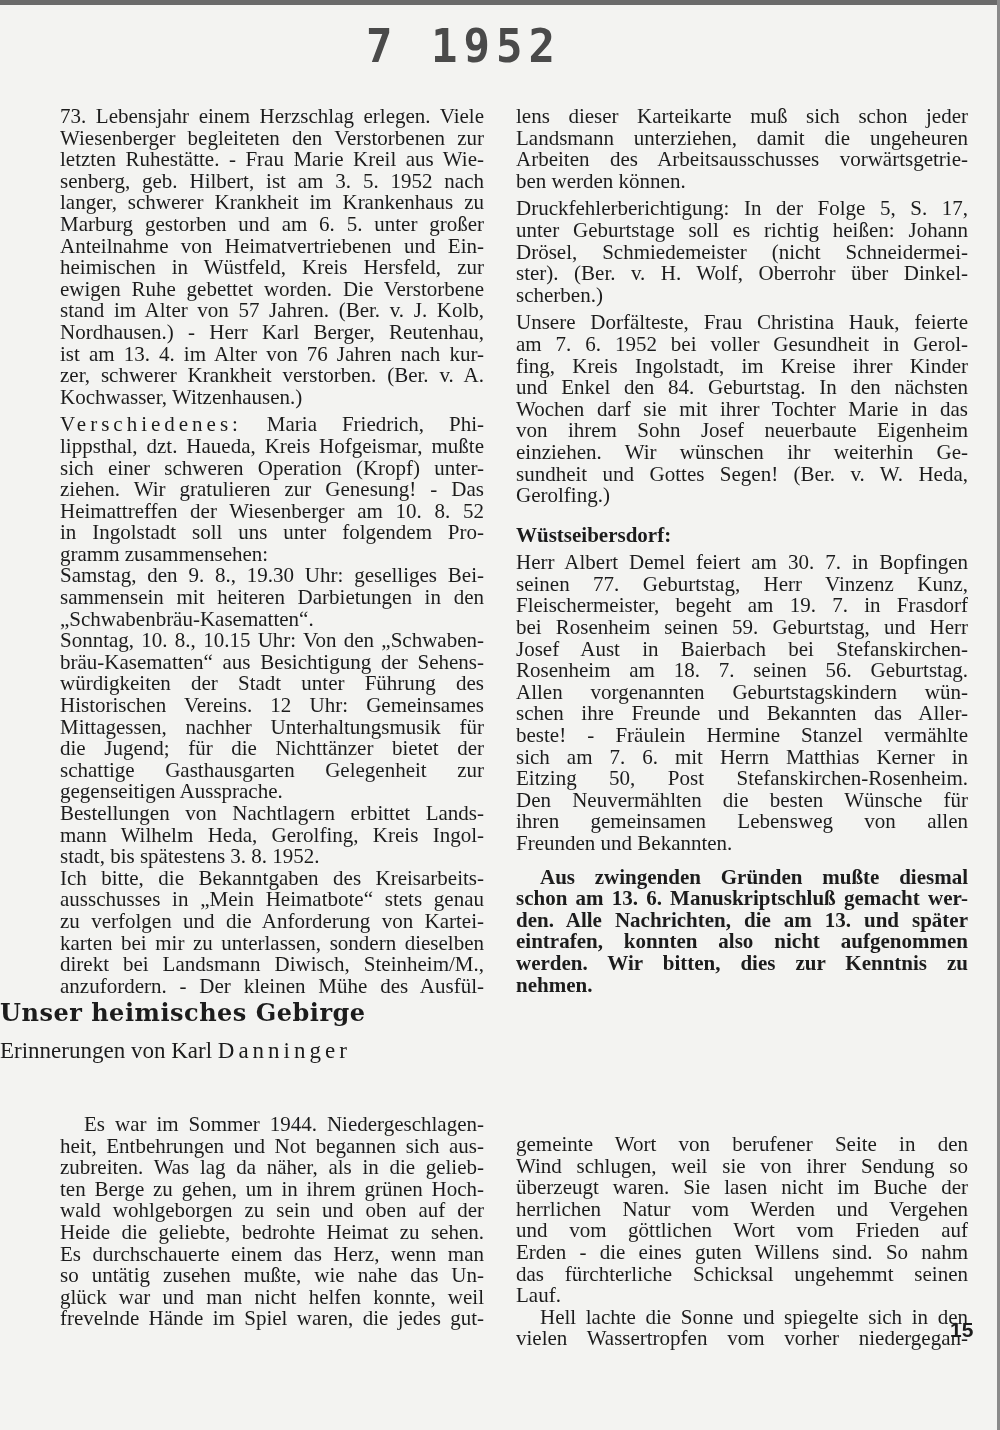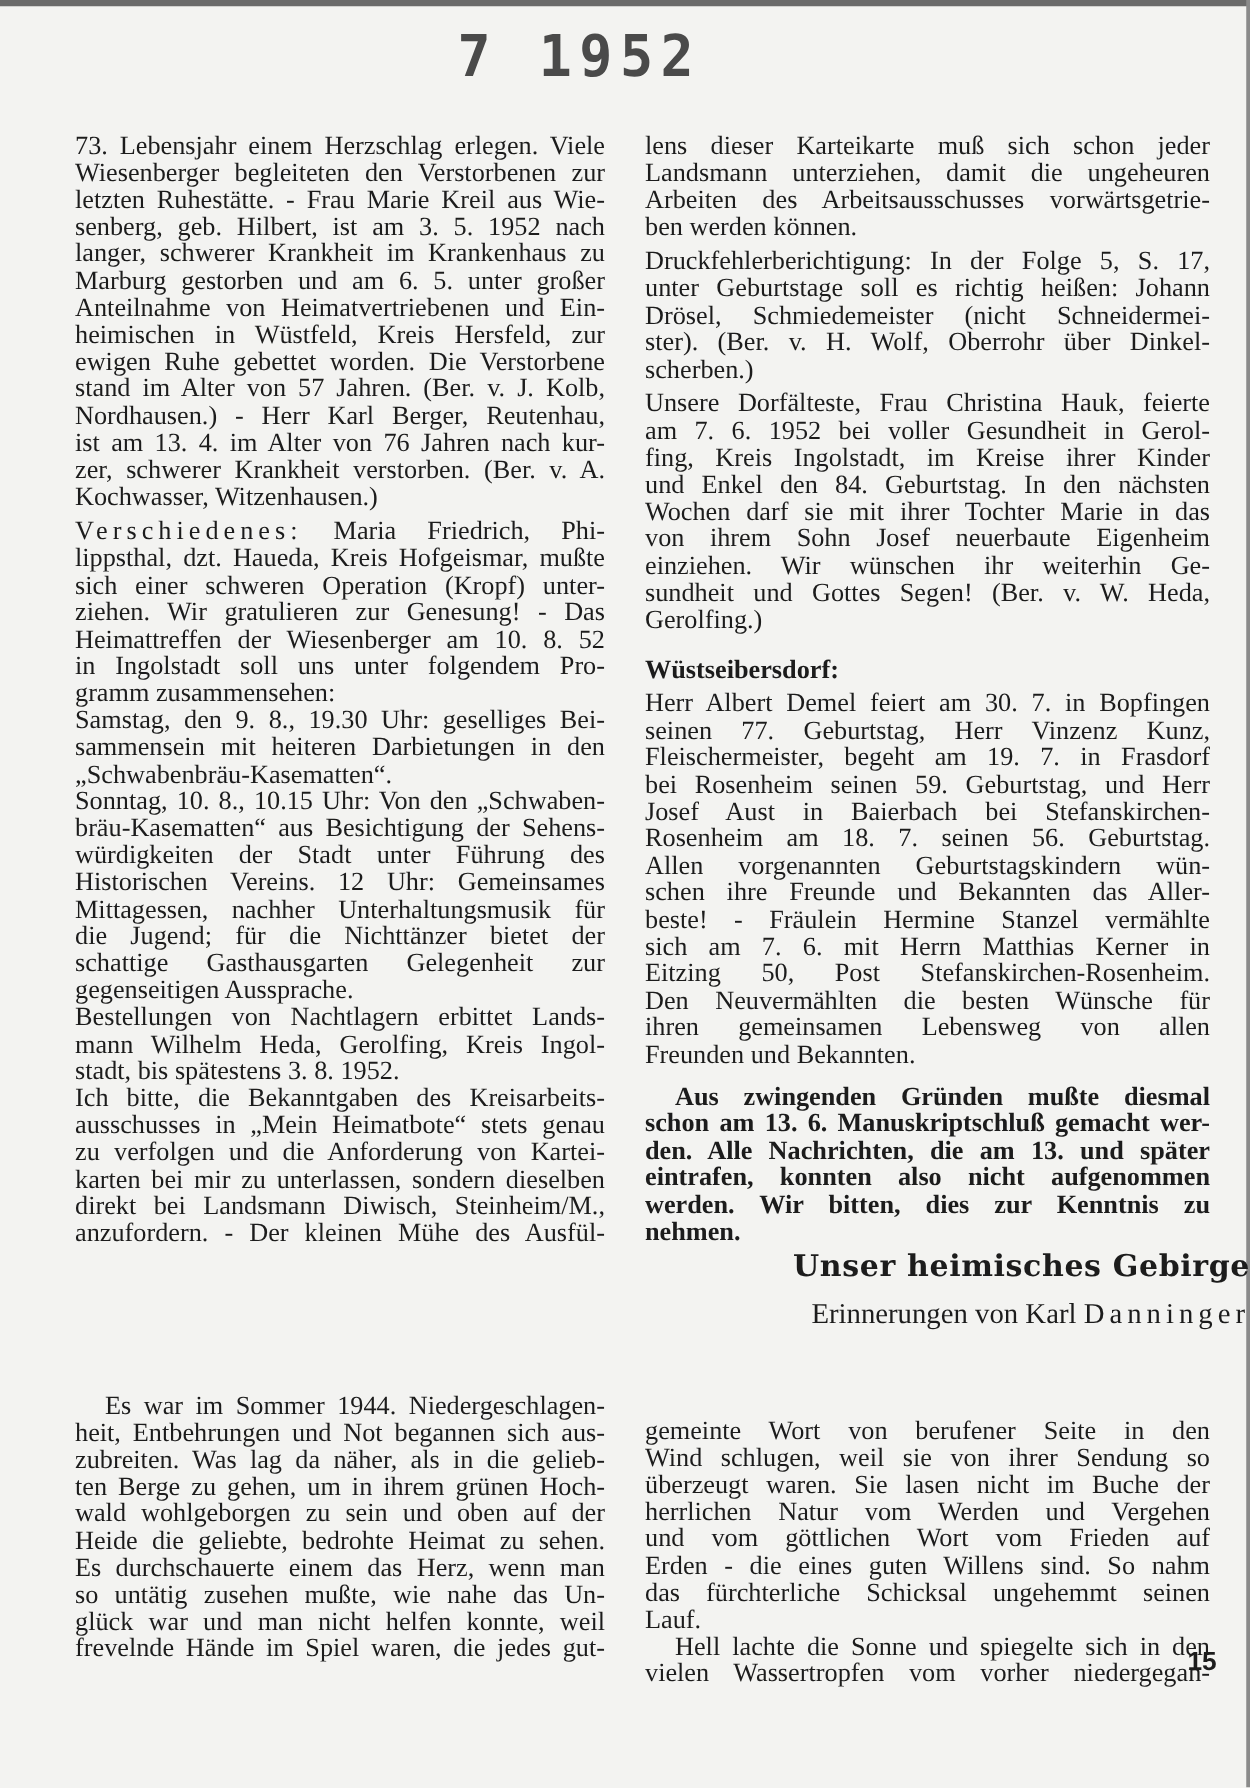--- a/index.html
+++ b/index.html
@@ -21,21 +21,21 @@
   .col .ln { height:21.6px; line-height:21.6px; white-space:nowrap; text-align:justify; text-align-last:justify; }
   .col .ln.last { text-align-last:left; }
   .col .gap { height:6px; }
   .col .ln.bold { font-weight:bold; }
   #col-l1 { left:60px; top:70px; width:424px; }
   #col-r1 { left:516px; top:70px; width:452px; }
   #col-l2 { left:60px; top:1078px; width:424px; }
   #col-r2 { left:516px; top:1098px; width:452px; }
   .spaced { letter-spacing:4px; }
   .heading {
-    position:absolute; left:0; width:1000px; text-align:right;
+    position:absolute; left:0; width:1000px; text-align:left;
     font-family:"DejaVu Serif","Liberation Serif",serif;
   }
   #article-title { top:998px; font-size:24px; font-weight:bold; letter-spacing:0.5px; }
   #article-byline { top:1038px; font-family:"Liberation Serif",serif; font-size:23px; }
   #article-byline .author { letter-spacing:4px; }
   #page-number { position:absolute; left:950px; top:1318px; font-family:Liberation Sans, sans-serif; font-weight:bold; font-size:21px; }
   .indent { padding-left:24px; }
 </style>
 </head>
 <body>

